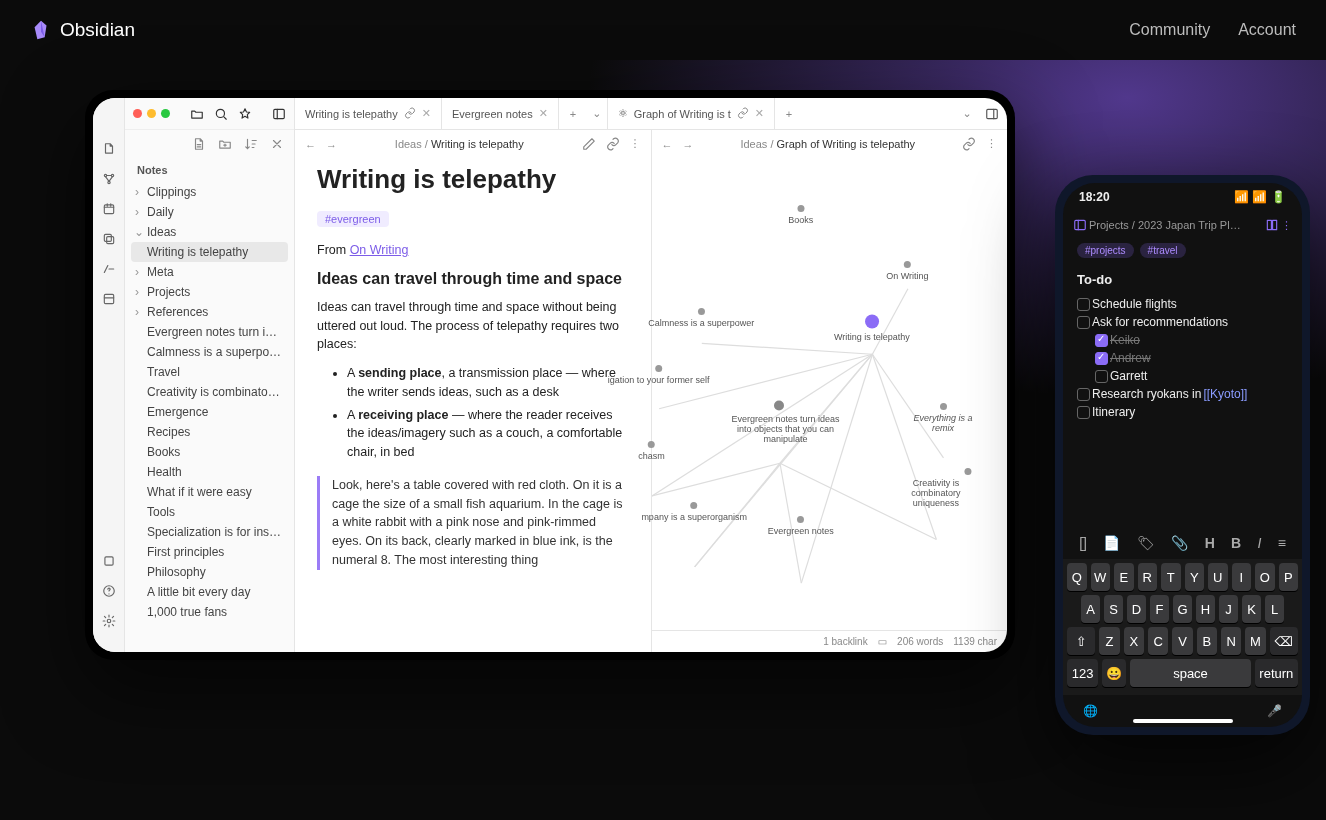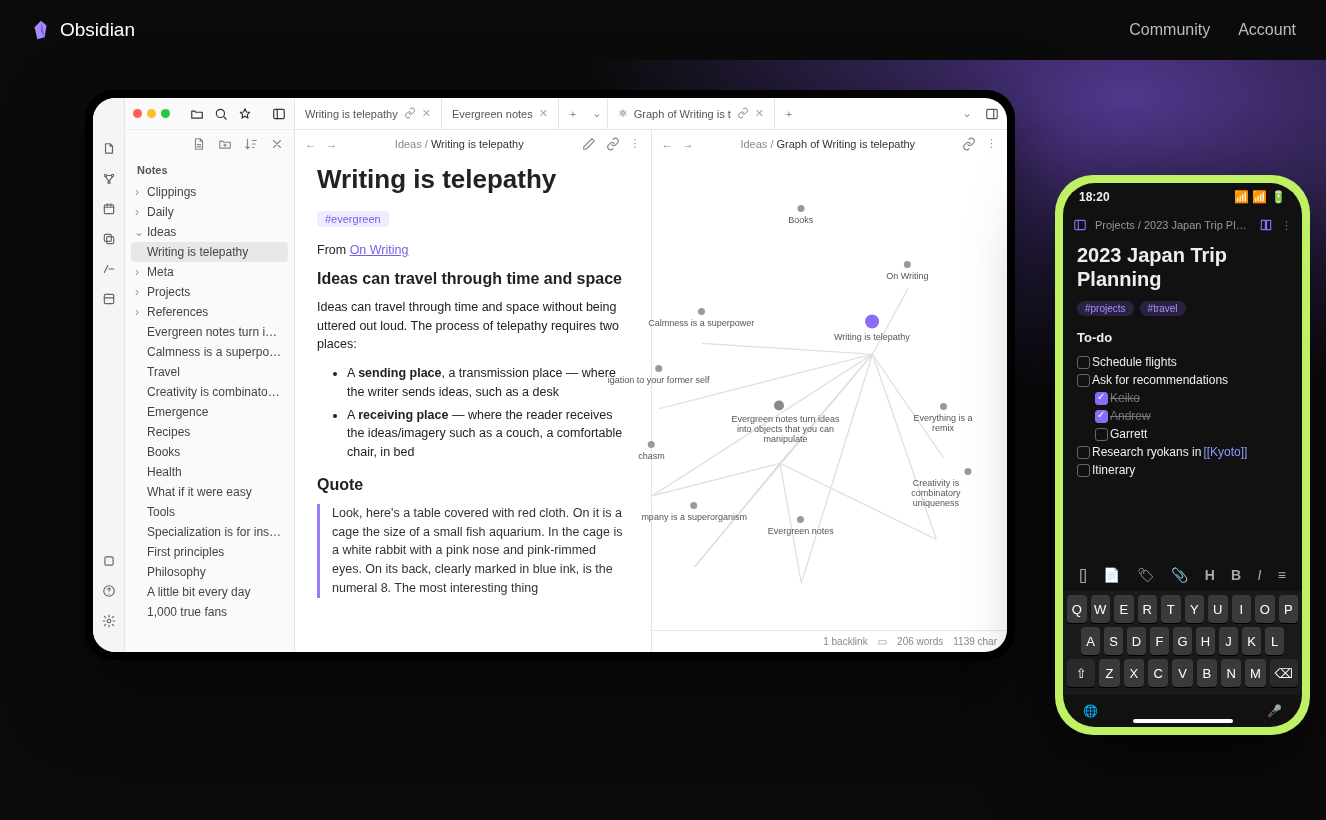--- a/index.html
+++ b/index.html
@@ -68,24 +68,24 @@
 .quote{border-left:3px solid #9b7cf6;padding-left:12px;font-size:12.5px;line-height:1.5;color:#333}
 
 .graph{flex:1;position:relative}
 .g-svg{position:absolute;inset:0}
 .g-node{position:absolute;display:flex;flex-direction:column;align-items:center;font-size:9px;color:#555;transform:translate(-50%,-50%)}
 .g-dot{width:7px;height:7px;border-radius:50%;background:#999;margin-bottom:3px}
 .g-dot.big{width:14px;height:14px;background:#8b6cf6}
 .g-dot.med{width:10px;height:10px;background:#888}
 .statusbar{height:22px;border-top:1px solid #e5e5e5;display:flex;align-items:center;justify-content:flex-end;padding:0 10px;font-size:10px;color:#888;gap:10px}
 
-.phone{position:absolute;right:-85px;top:85px;width:255px;height:560px;background:#bef264;border-radius:38px;padding:8px;box-shadow:0 30px 80px rgba(0,0,0,0.7)}
+.phone{position:absolute;right:-85px;top:85px;width:255px;height:560px;background:#0f172a;border-radius:38px;padding:8px;box-shadow:0 30px 80px rgba(0,0,0,0.7)}
 .phone-inner{width:100%;height:100%;background:#111;border-radius:32px;overflow:hidden;color:#eee;display:flex;flex-direction:column;font-size:12px;position:relative}
 .p-status{height:28px;display:flex;align-items:center;justify-content:space-between;padding:0 16px;font-size:12px;font-weight:600}
-.p-crumbs{height:28px;display:flex;align-items:center;padding:0 10px;gap:8px;font-size:11px;color:#999}
+.p-crumbs{height:28px;display:flex;align-items:center;padding:0 10px;gap:2px;font-size:11px;color:#999}
 .p-crumbs .pt{flex:1;white-space:nowrap;overflow:hidden;text-overflow:ellipsis}
 .p-body{padding:4px 14px;flex:1}
 .p-body h1{font-size:20px;font-weight:700;line-height:1.2;margin-bottom:10px}
 .p-tags{display:flex;gap:6px;margin-bottom:14px}
 .p-tag{background:#2a2340;color:#ad8cff;padding:2px 8px;border-radius:10px;font-size:10px}
 .p-body h3{font-size:13px;font-weight:700;margin-bottom:8px}
 .todo{display:flex;align-items:center;gap:2px;padding:2px 0;font-size:12px}
 .todo.sub{padding-left:18px}
 .cbx{width:13px;height:13px;border:1.5px solid #666;border-radius:3px;flex-shrink:0}
 .cbx.ck{background:#8b6cf6;border-color:#8b6cf6;position:relative}
@@ -284,21 +284,20 @@
             <div class="doc">
               <h1>Writing is telepathy</h1>
               <span class="tag">#evergreen</span>
               <p class="from"><span>From </span><a>On Writing</a></p>
               <h2>Ideas can travel through time and space</h2>
               <p>Ideas can travel through time and space without being uttered out loud. The process of telepathy requires two places:</p>
               <ul>
                 <li><span>A </span><b>sending place</b><span>, a transmission place — where the writer sends ideas, such as a desk</span></li>
                 <li><span>A </span><b>receiving place</b><span> — where the reader receives the ideas/imagery such as a couch, a comfortable chair, in bed</span></li>
               </ul>
-              <h2>Quote</h2>
               <div class="quote">Look, here's a table covered with red cloth. On it is a cage the size of a small fish aquarium. In the cage is a white rabbit with a pink nose and pink-rimmed eyes. On its back, clearly marked in blue ink, is the numeral 8. The most interesting thing</div>
             </div>
           </div>
 
           <div class="pane">
             <div class="crumbs">
               <div class="crumb-nav">
                   <span>←</span>
                   <span>→</span>
                 </div>
@@ -343,21 +342,21 @@
                   <div style="max-width: 110px; text-align: center;">Writing is telepathy</div>
                 </div>
                 <div class="g-node" style="left: 2%; top: 46%;">
                   <div class="g-dot "></div>
                   <div style="max-width: 110px; text-align: center;">igation to your former self</div>
                 </div>
                 <div class="g-node" style="left: 36%; top: 56%;">
                   <div class="g-dot med"></div>
                   <div style="max-width: 110px; text-align: center; margin-left: 12px;">Evergreen notes turn ideas into objects that you can manipulate</div>
                 </div>
-                <div class="g-node" style="left: 82%; top: 55%;">
+                <div class="g-node" style="left: 82%; top: 55%; font-style: italic;">
                   <div class="g-dot "></div>
                   <div style="max-width: 110px; text-align: center;">Everything is a remix</div>
                 </div>
                 <div class="g-node" style="left: 0%; top: 62%;">
                   <div class="g-dot "></div>
                   <div style="max-width: 110px; text-align: center;">chasm</div>
                 </div>
                 <div class="g-node" style="left: 80%; top: 70%; align-items: flex-end;">
                   <div class="g-dot "></div>
                   <div style="max-width: 110px; text-align: center;">Creativity is combinatory uniqueness</div>
@@ -395,21 +394,20 @@
             <rect x="3" y="4" width="18" height="16" rx="2"></rect>
             <path d="M9 4v16"></path>
           </svg>
         <span class="pt"><span>Projects</span> / <span>2023 Japan Trip Pl…</span></span>
         <svg class="ico" viewBox="0 0 24 24" style="color:#8b6cf6">
             <path d="M4 4h7v16H4zM13 4h7v16h-7z"></path>
           </svg>
         <span style="color:#8b6cf6">⋮</span>
       </div>
       <div class="p-body">
-        <h1>2023 Japan Trip Planning</h1>
         <div class="p-tags">
           <span class="p-tag">#projects</span>
           <span class="p-tag">#travel</span>
         </div>
         <h3>To-do</h3>
         <div id="todos">
             <div class="todo">
               <div class="cbx"></div>
               <span>Schedule flights</span>
             </div>
@@ -478,20 +476,26 @@
             <div class="key dk" style="flex: 1.4 1 0%;">⇧</div>
             <div class="key">Z</div>
             <div class="key">X</div>
             <div class="key">C</div>
             <div class="key">V</div>
             <div class="key">B</div>
             <div class="key">N</div>
             <div class="key">M</div>
             <div class="key dk" style="flex: 1.4 1 0%;">⌫</div>
           </div>
+        <div class="krow">
+          <div class="key dk" style="flex:1.3">123</div>
+          <div class="key dk" style="flex:1">😀</div>
+          <div class="key space">space</div>
+          <div class="key dk" style="flex:1.8">return</div>
+        </div>
       </div>
       <div class="p-bottom">
         <span>🌐</span>
         <span>🎤</span>
       </div>
       <div class="home-ind"></div>
     </div>
   </div>
 </div>
 

